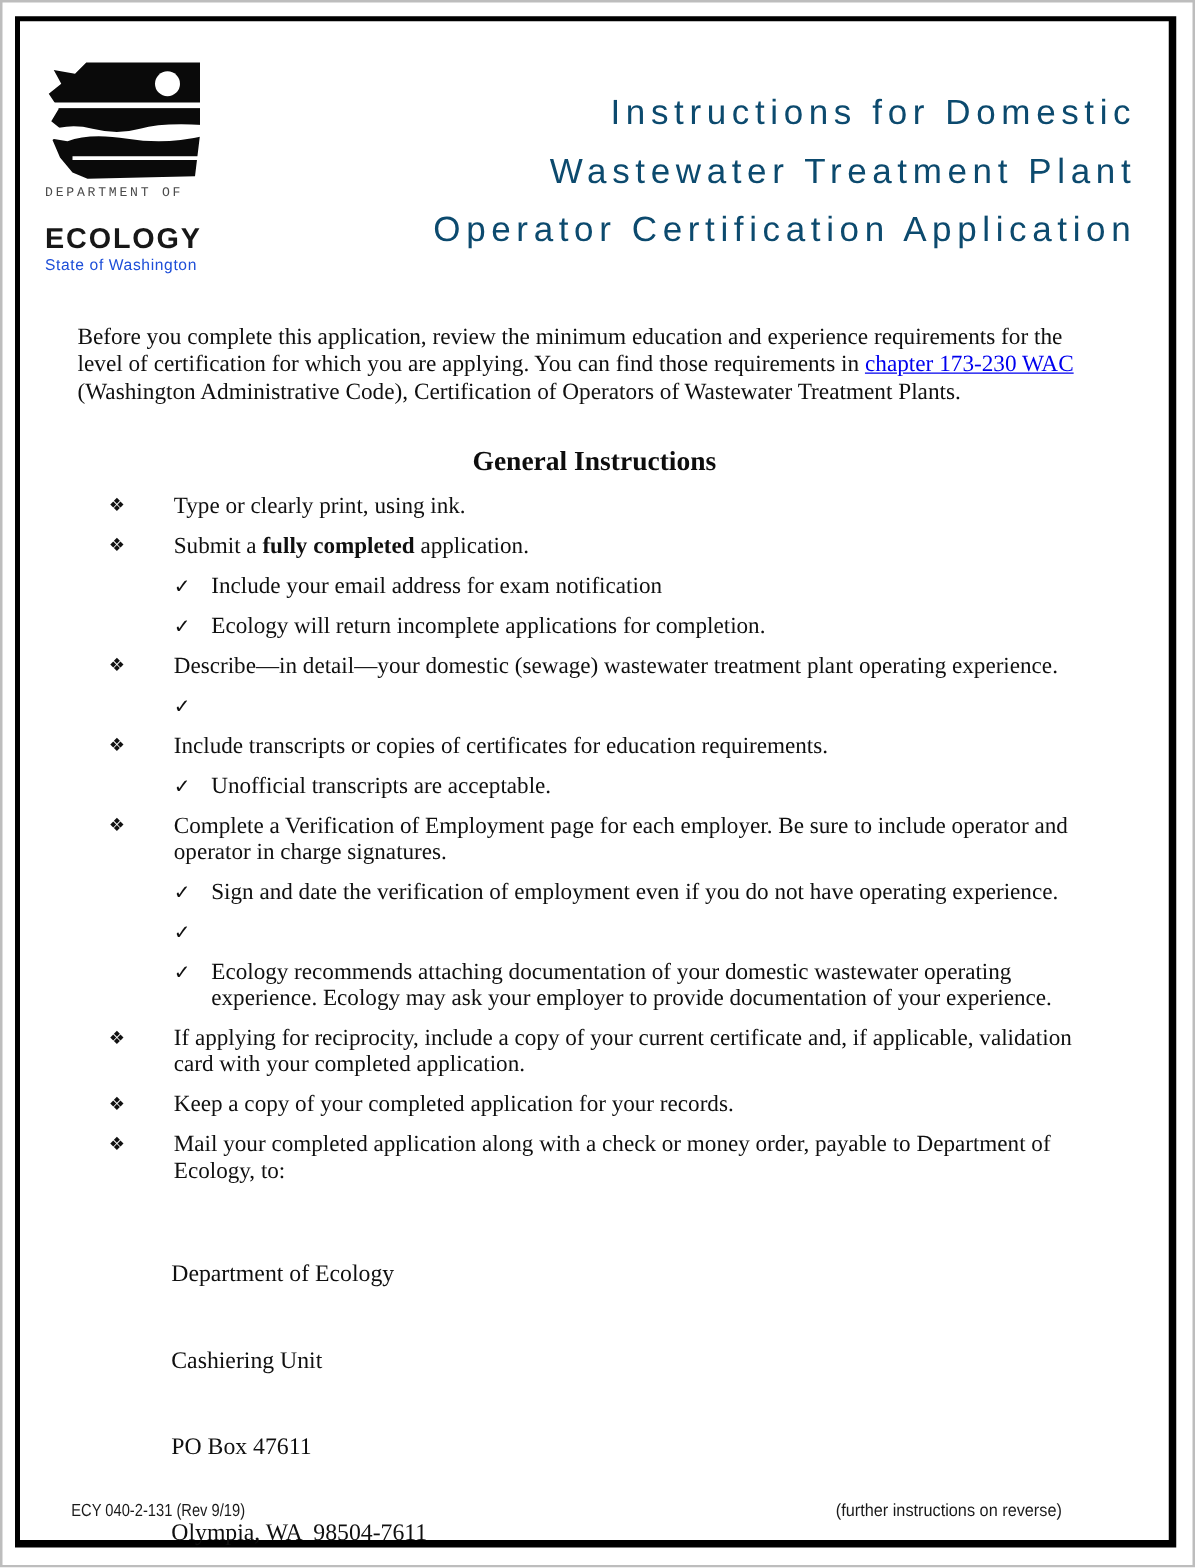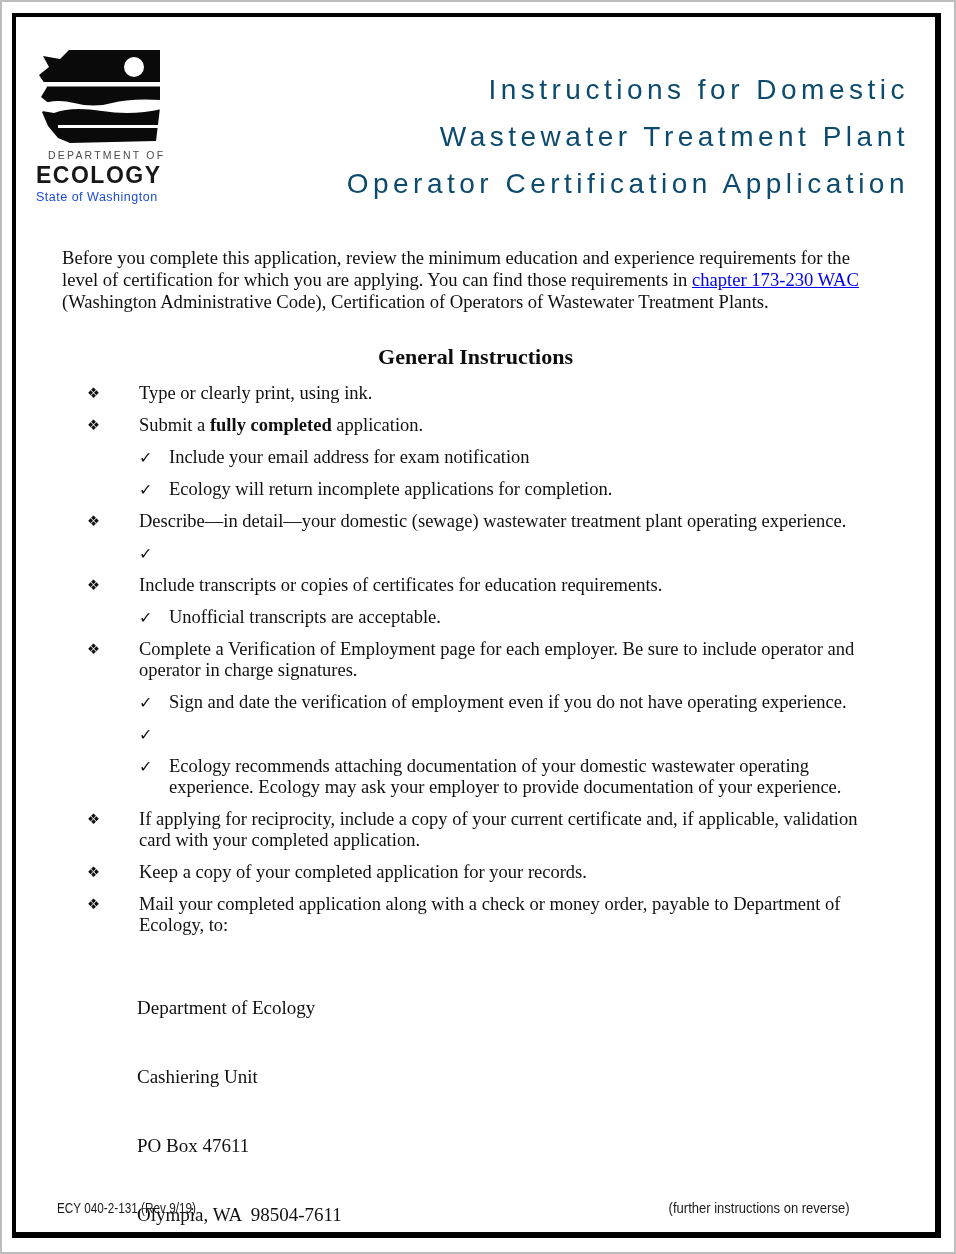--- a/index.html
+++ b/index.html
@@ -27,28 +27,28 @@
   .content{
     position:absolute;
     left:16px;top:17px;right:21px;bottom:22px;
     padding:27px 18px 0 18px;
   }
   
   .header{display:flex;align-items:flex-start;}
   .logo{width:200px;flex:0 0 auto;padding-top:2px;}
   .logo-graphic{display:block;margin-left:2px;}
   .logo-dept{
-    font-family:Liberation Sans, sans-serif;
+    font-family:Liberation Mono, monospace;
     font-size:10.5px;letter-spacing:2.2px;color:#4a4a4a;
-    margin-top:3px;margin-left:14px;white-space:nowrap;
+    margin-top:3px;margin-left:2px;white-space:nowrap;
   }
   .logo-ecology{
     font-family:"Liberation Sans", sans-serif;
     font-size:23px;font-weight:600;letter-spacing:1.5px;color:#171717;
-    margin-top:1px;margin-left:2px;white-space:nowrap;
+    margin-top:16px;margin-left:2px;white-space:nowrap;
   }
   .logo-state{
     font-family:"Liberation Sans", sans-serif;
     font-size:12.5px;color:#1d4ed8;letter-spacing:.5px;
     margin-top:1px;margin-left:2px;white-space:nowrap;
   }
   .title-block{
     flex:1;
     text-align:right;
     padding-top:22px;padding-right:8px;

